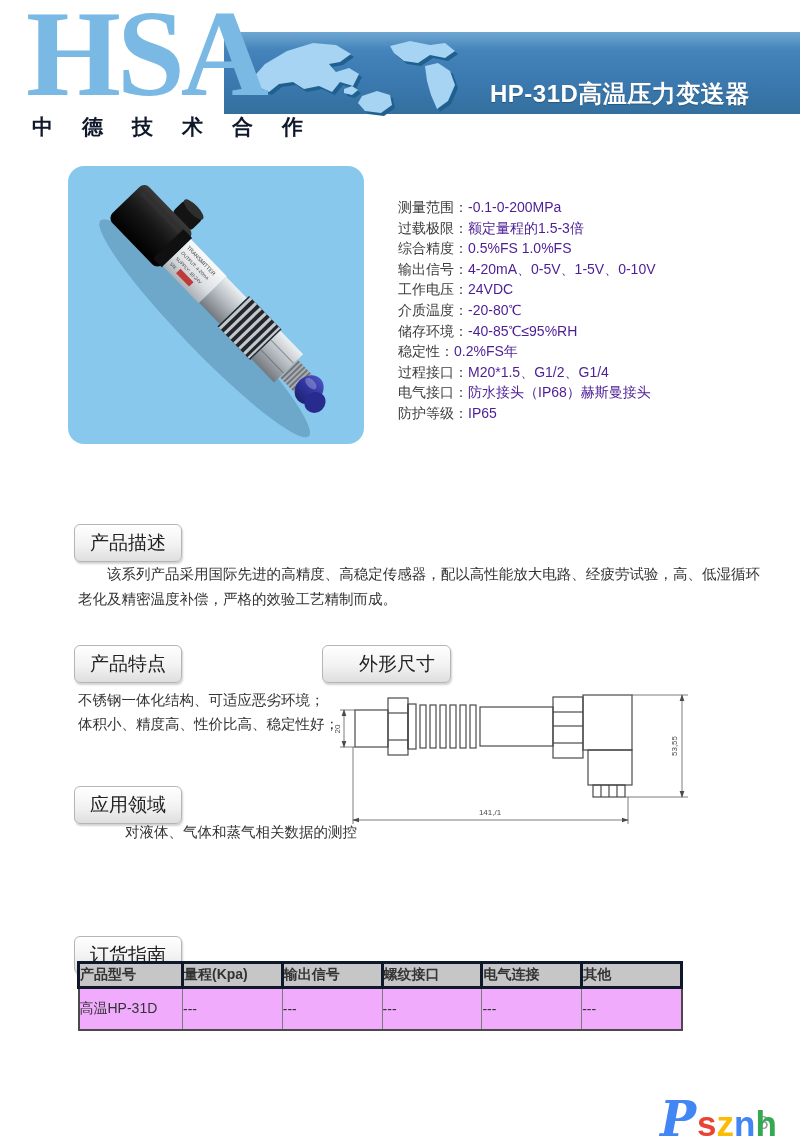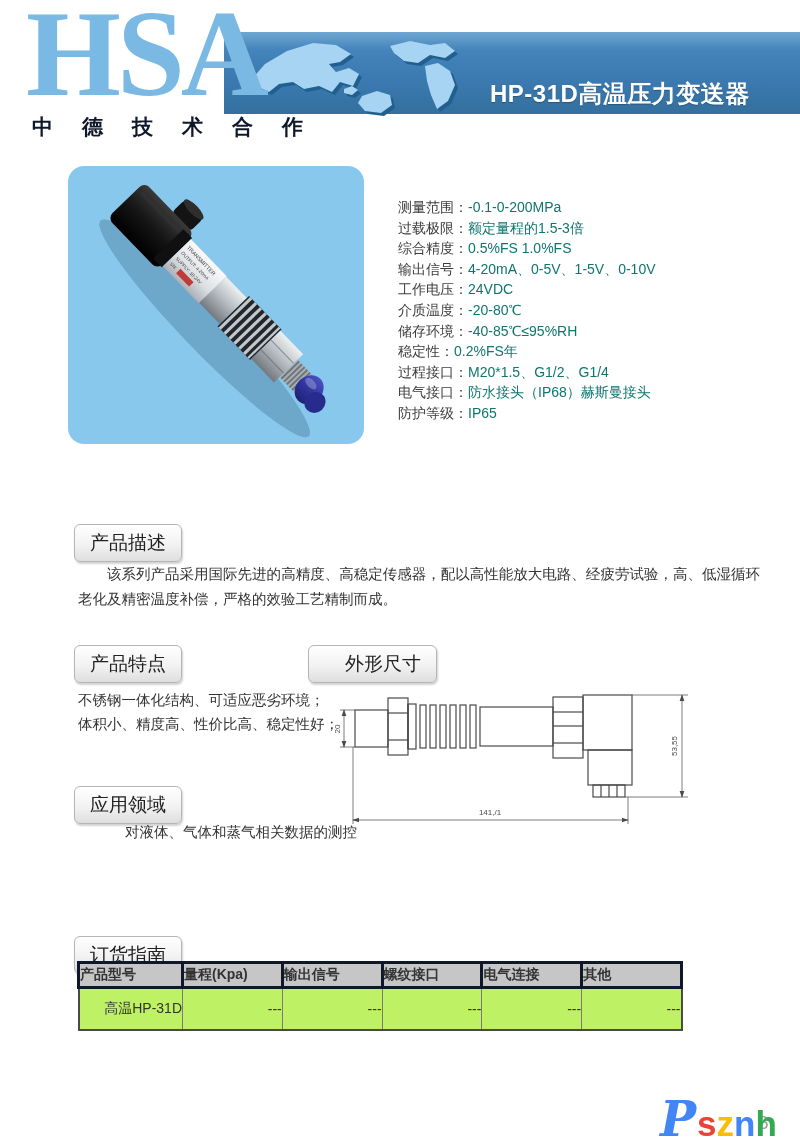--- a/index.html
+++ b/index.html
@@ -40,34 +40,34 @@
   }
   .photo-box svg { position:absolute; left:0; top:0; }
 
   
   .specs {
     position:absolute; left:398px; top:197px; width:392px;
     font-size:14px; color:#3c3c3c; line-height:20.6px;
   }
   .spec-line { white-space:nowrap; }
   .spec-label { color:#3c3c3c;margin-top:23px; }
-  .spec-value { color:#0f766e; }
+  .spec-value { color:#4c1d95; }
 
   
   .section-btn {
     position:absolute; display:inline-block;
     padding:5px 15px; font-size:19px; color:#222222;
     background:linear-gradient(180deg,#ffffff 0%,#f2f2f2 55%,#dedede 100%);
     border:1px solid #b5b5b5; border-radius:6px;
     box-shadow:1px 2px 2px rgba(0,0,0,0.18);
     white-space:nowrap;
   }
   .btn-desc   { left:74px;  top:524px; }
   .btn-feat   { left:74px;  top:645px; }
-  .btn-dims   { left:308px; top:645px;padding-left:36px; }
+  .btn-dims   { left:322px; top:645px;padding-left:36px; }
   .btn-app    { left:74px;  top:786px; }
   .btn-order  { left:74px;  top:908px;margin-top:28px; }
 
   .body-text { position:absolute; font-size:14.5px; color:#333333; }
   .desc-text { left:78px; top:562px; width:682px; line-height:25px; text-indent:2em; text-align:justify; }
   .feat-text { left:78px; top:688px; width:300px; line-height:24px; }
   .app-text  { left:78px; top:820px; width:320px; line-height:24px;margin-left:47px; }
 
   
   .dim-svg { position:absolute; left:330px; top:668px; width:430px; height:200px; }
@@ -79,22 +79,22 @@
   .order-table {
     position:absolute; left:77px; top:961px; width:606px;
     border-collapse:collapse; table-layout:fixed;
     border:2px solid #4a4a4a; font-size:14px;
   }
   .order-table th {
     background:#c6c6c6; color:#333333; font-weight:bold;
     height:25px; border:3px solid #0f172a; text-align:left;
   }
   .order-table td {
-    background:#bef264; color:#333333;
-    height:42px; border:1px solid #7a7a7a; text-align:right;
+    background:#f0abfc; color:#333333;
+    height:42px; border:1px solid #7a7a7a; text-align:left;
   }
 
   
   .page-num {
     position:absolute; left:758px; top:1112px;
     font-size:19px; color:#9a9a9a; z-index:1;
   }
   .watermark {
     position:absolute; left:660px; top:1094px; z-index:2;
     white-space:nowrap; line-height:50px;

